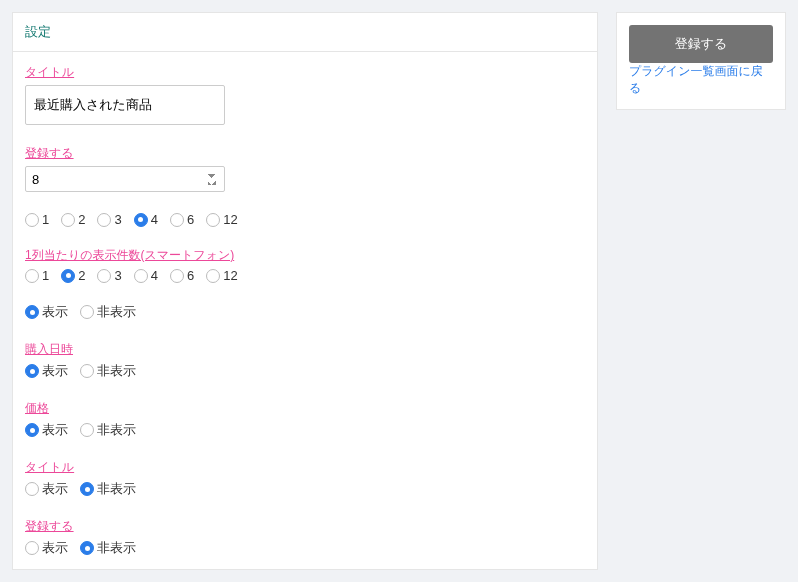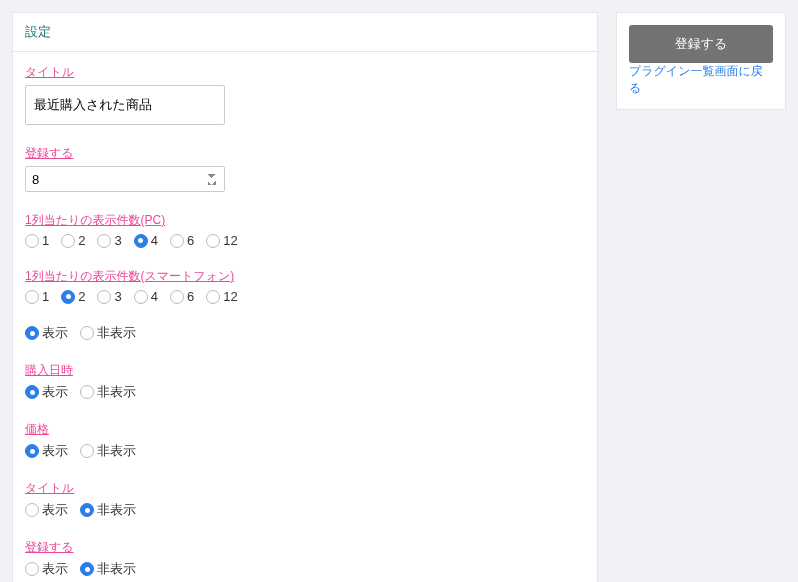--- a/index.html
+++ b/index.html
@@ -150,21 +150,20 @@
       </div>
 
       <div class="form-group">
         <label class="form-label">登録する</label>
         <select class="select-input">
           <option>8</option>
         </select>
       </div>
 
       <div class="form-group">
-        <label class="form-label">1列当たりの表示件数(PC)</label>
         <div class="radio-row">
             <label class="radio-item">
               <span class="radio-circle"></span>
               <span>1</span>
             </label>
             <label class="radio-item">
               <span class="radio-circle"></span>
               <span>2</span>
             </label>
             <label class="radio-item">

